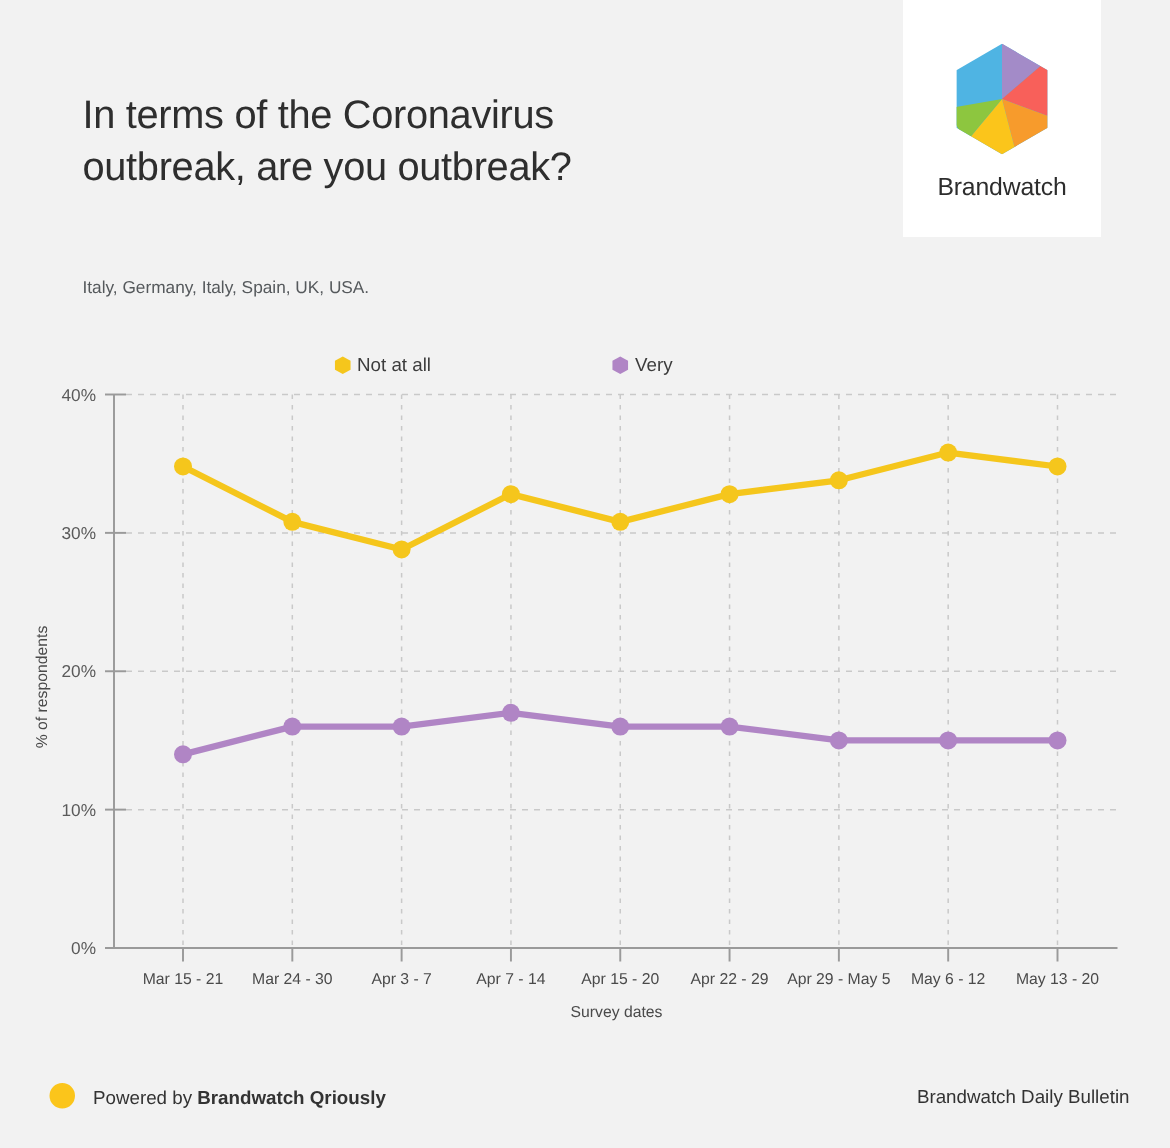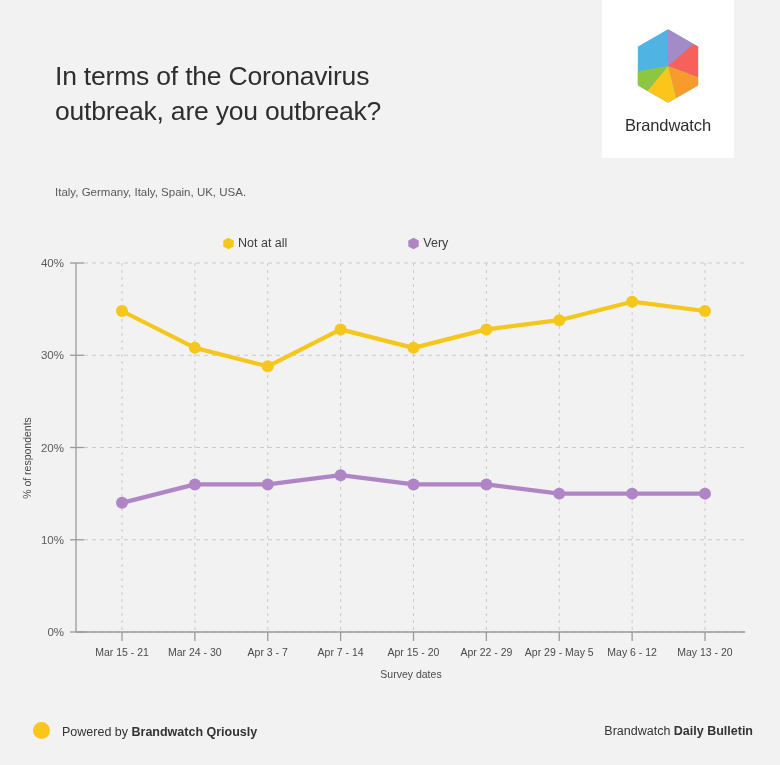--- a/index.html
+++ b/index.html
@@ -163,21 +163,21 @@
     color: #333333;
   }
   .footer-text b { font-weight: bold; }
   .footer-right {
     position: absolute;
     right: 27px;
     top: 17px;
     font-size: 12.5px;
     color: #333333;
   }
-  .footer-right b { font-weight: bold; }
+  .footer-right b { font-weight: normal; }
 </style>
 </head>
 <body>
 
 <div class="logo-card">
   <svg class="logo-mark" viewBox="0 0 100 100">
     <defs>
       <clipPath id="hexclip">
         <path d="M50 4 L88 26 L88 74 L50 96 L12 74 L12 26 Z"></path>
       </clipPath>

